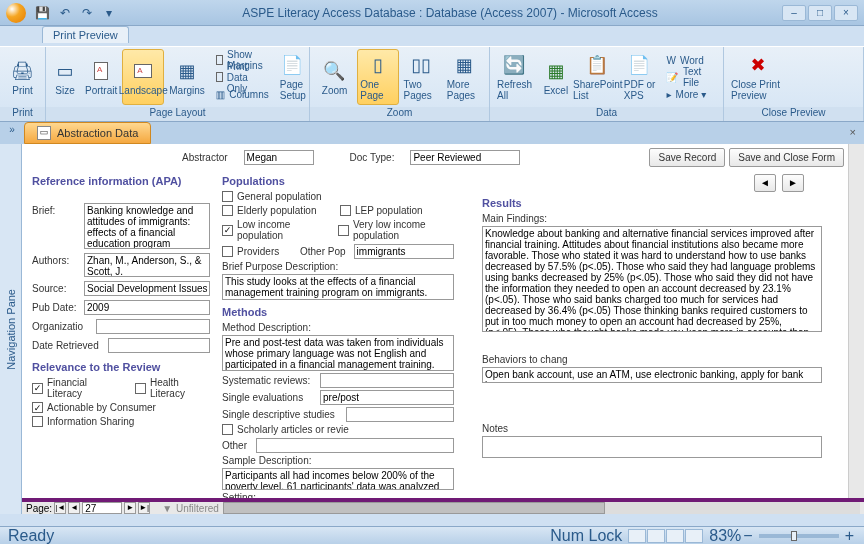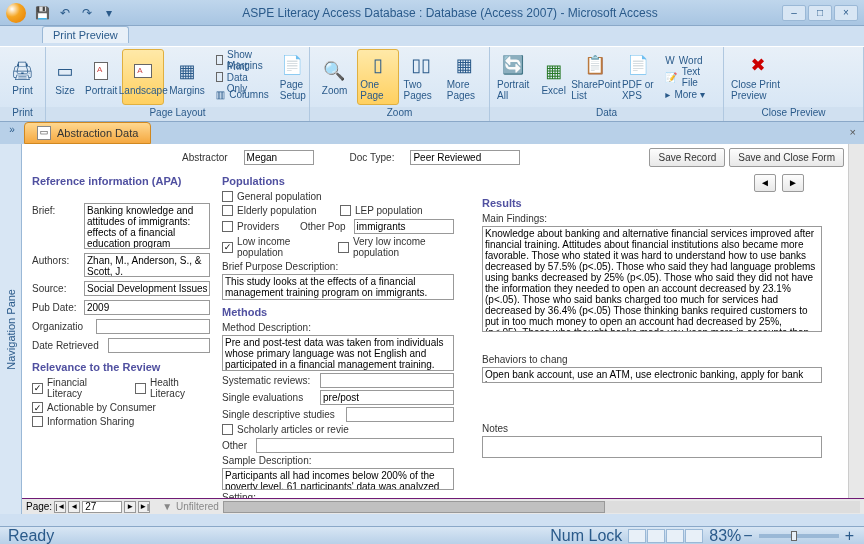--- a/index.html
+++ b/index.html
@@ -36,21 +36,21 @@
 .doc-tab { background: linear-gradient(#ffd890, #f5a840); border: 1px solid #d08820; padding: 3px 12px; font-size: 11px; color: #333; border-radius: 4px 4px 0 0; margin-left: 20px; display: flex; align-items: center; gap: 6px; }
 .doc-tab .ico-sm { width: 14px; height: 14px; background: #fff; border: 1px solid #888; font-size: 9px; text-align: center; }
 .close-x { position: absolute; right: 8px; top: 4px; color: #555; font-size: 11px; }
 
 
 .form-area { position: absolute; top: 144px; left: 0; right: 0; bottom: 30px; display: flex; }
 .nav-pane { width: 22px; background: #d8e6f4; border-right: 1px solid #9ab8d6; display: flex; align-items: center; justify-content: center; }
 .nav-pane-text { writing-mode: vertical-rl; transform: rotate(180deg); color: #2a5a8a; font-size: 11px; }
 .form-body { flex: 1; background: #fff; overflow: hidden; position: relative; }
 .form-scroll { position: absolute; right: 0; top: 0; bottom: 16px; width: 16px; background: #e8e8e8; border-left: 1px solid #ccc; }
-.form-hscroll { position: absolute; left: 0; right: 0; bottom: 0; height: 16px; background: #e8e8e8; border-top: 1px solid #701a75; display: flex; align-items: center; }
+.form-hscroll { position: absolute; left: 0; right: 0; bottom: 0; height: 16px; background: #e8e8e8; border-top: 4px solid #701a75; display: flex; align-items: center; }
 .page-nav { display: flex; align-items: center; gap: 2px; padding: 0 4px; font-size: 10px; }
 .page-nav input { width: 40px; height: 12px; font-size: 10px; border: 1px solid #999; padding: 0 2px; }
 .nav-arrow { width: 12px; height: 12px; border: 1px solid #999; background: #f0f0f0; text-align: center; font-size: 8px; line-height: 10px; }
 .filter-ind { color: #888; font-size: 10px; margin-left: 8px; display: flex; align-items: center; gap: 4px; }
 .hscroll-track { flex: 1; margin: 0 4px; background: #ddd; height: 12px; position: relative; }
 .hscroll-thumb { position: absolute; left: 0; width: 60%; height: 100%; background: #c0c0c0; border: 1px solid #999; }
 
 .form-content { padding: 6px 10px; display: flex; gap: 10px; font-size: 10px; color: #333; }
 .col { display: flex; flex-direction: column; gap: 2px; }
 .col1 { width: 180px; }
@@ -177,21 +177,21 @@
           <div class="ico">▦</div>
           <span>More Pages</span>
         </div>
     </div>
     <div class="rgroup-label">Zoom</div>
   </div>
   <div class="rgroup" style="width:234px">
     <div class="rgroup-body">
       <div class="rbtn-big">
           <div class="ico">🔄</div>
-          <span>Portrait All</span>
+          <span>Refresh All</span>
         </div>
       <div class="rbtn-big">
           <div class="ico" style="color:#2a7a2a">▦</div>
           <span>Excel</span>
         </div>
       <div class="rbtn-big">
           <div class="ico">📋</div>
           <span>SharePoint List</span>
         </div>
       <div class="rbtn-big">
@@ -313,37 +313,37 @@
         <div style="display:flex;gap:8px">
           <div class="chk-row" style="width:110px">
               <span class="chkbox"></span>
               <span>Elderly population</span>
             </div>
           <div class="chk-row">
               <span class="chkbox"></span>
               <span>LEP population</span>
             </div>
         </div>
-        <div style="display:flex;gap:8px;align-items:center">
-          <div class="chk-row" style="width:70px">
-              <span class="chkbox"></span>
-              <span>Providers</span>
-            </div>
-          <span class="lbl">Other Pop</span>
-          <input type="text" style="width: 100px;" value="immigrants">
-        </div>
         <div style="display:flex;gap:8px">
           <div class="chk-row" style="width:110px">
               <span class="chkbox checked"></span>
               <span>Low income population</span>
             </div>
           <div class="chk-row">
               <span class="chkbox"></span>
               <span>Very low income population</span>
             </div>
+        </div>
+        <div style="display:flex;gap:8px;align-items:center">
+          <div class="chk-row" style="width:70px">
+              <span class="chkbox"></span>
+              <span>Providers</span>
+            </div>
+          <span class="lbl">Other Pop</span>
+          <input type="text" style="width: 100px;" value="immigrants">
         </div>
         <span class="lbl">Brief Purpose Description:</span>
         <textarea style="width: 232px; height: 26px;">This study looks at the effects of a financial management training program on immigrants.</textarea>
         <div class="section-h">Methods</div>
         <span class="lbl">Method Description:</span>
         <textarea style="width: 232px; height: 36px;">Pre and post-test data was taken from individuals whose primary language was not English and participated in a financial management training.</textarea>
         <div style="display:flex;gap:4px;align-items:center">
             <span class="lbl" style="width:94px">Systematic reviews:</span>
             <input type="text" style="width: 134px;" value="">
           </div>

